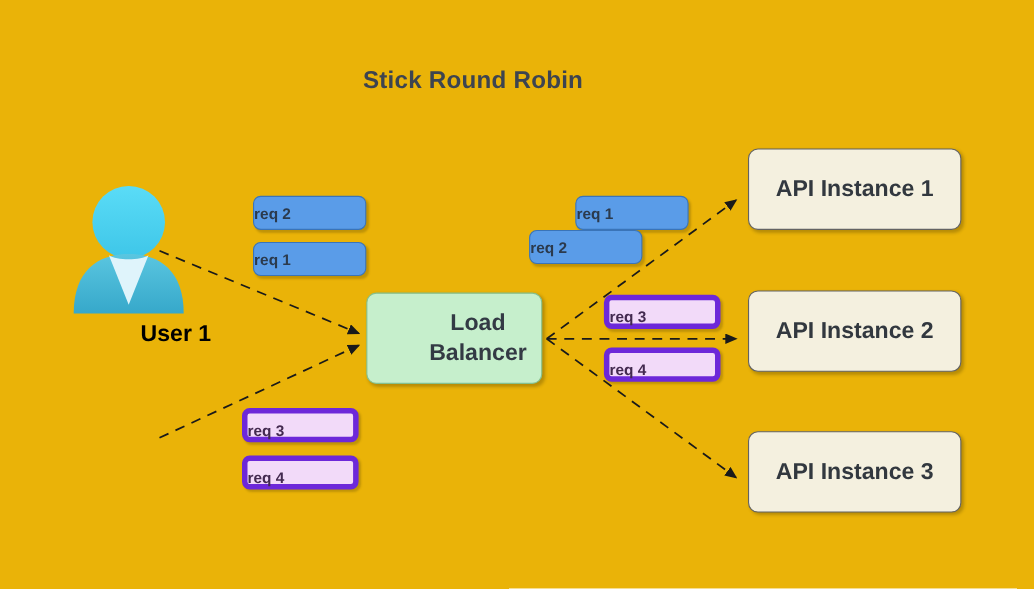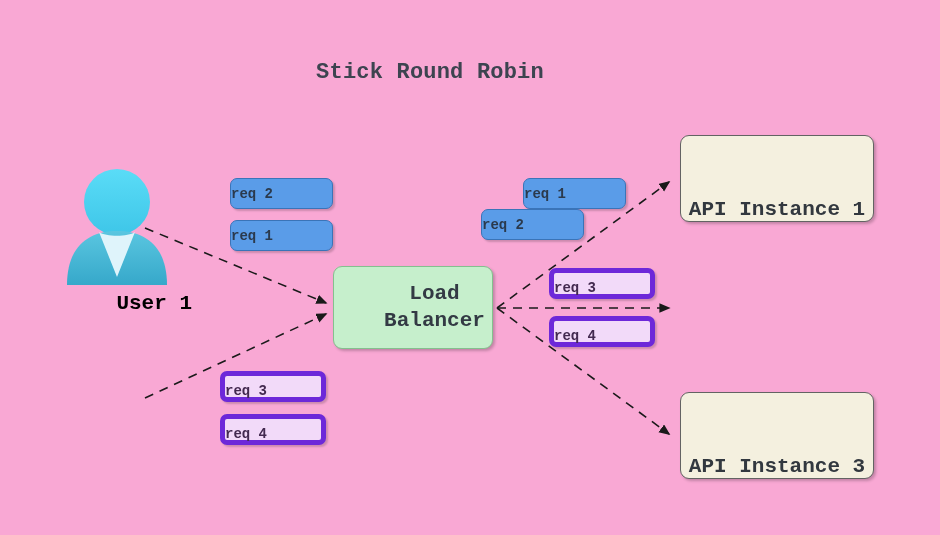--- a/index.html
+++ b/index.html
@@ -7,23 +7,22 @@
     padding: 0;
     background: #ffffff;
   }
   body {
     font-family: "Liberation Sans", sans-serif;
   }
   #canvas {
     position: relative;
     width: 940px;
     height: 535px;
-    background: #f9a8d4;
+    background: #eab308;
     overflow: hidden;
-    font-family: Liberation Mono, monospace;
   }
 
   
   #diagram-title {
     position: absolute;
     left: 0;
     top: 60px;
     width: 860px;
     text-align: center;
     font-size: 22px;
@@ -109,27 +108,27 @@
     text-align: center;
     line-height: 1.24;
     margin-left: 43px;
   }
 
   
   .api-box {
     position: absolute;
     left: 680px;
     width: 194px;
-    height: 87px;
+    height: 74px;
     background: #f4f0df;
     border: 1px solid #636363;
     border-radius: 9px;
     box-shadow: 2px 2px 3px rgba(0,0,0,0.22);
     display: flex;
-    align-items: flex-end;
+    align-items: center;
     justify-content: center;
     box-sizing: border-box;
   }
   .api-box .api-text {
     font-size: 21px;
     font-weight: bold;
     color: #32383f;
     white-space: nowrap;
   }
 </style>
@@ -196,18 +195,21 @@
   <div class="req-chip req-blue" style="left:523px; top:178px; width:103px;">req 1</div>
   <div class="req-chip req-blue" style="left:481px; top:209px; width:103px;">req 2</div>
 
   <div class="req-chip req-purple" style="left:549px; top:268px; width:106px;">req 3</div>
   <div class="req-chip req-purple" style="left:549px; top:316px; width:106px;">req 4</div>
 
   <div class="api-box" style="top:135px;">
     <span class="api-text">API Instance 1</span>
   </div>
 
+  <div class="api-box" style="top:264px;">
+    <span class="api-text">API Instance 2</span>
+  </div>
 
   <div class="api-box" style="top:392px;">
     <span class="api-text">API Instance 3</span>
   </div>
 
 </div>
 
 </body></html>

